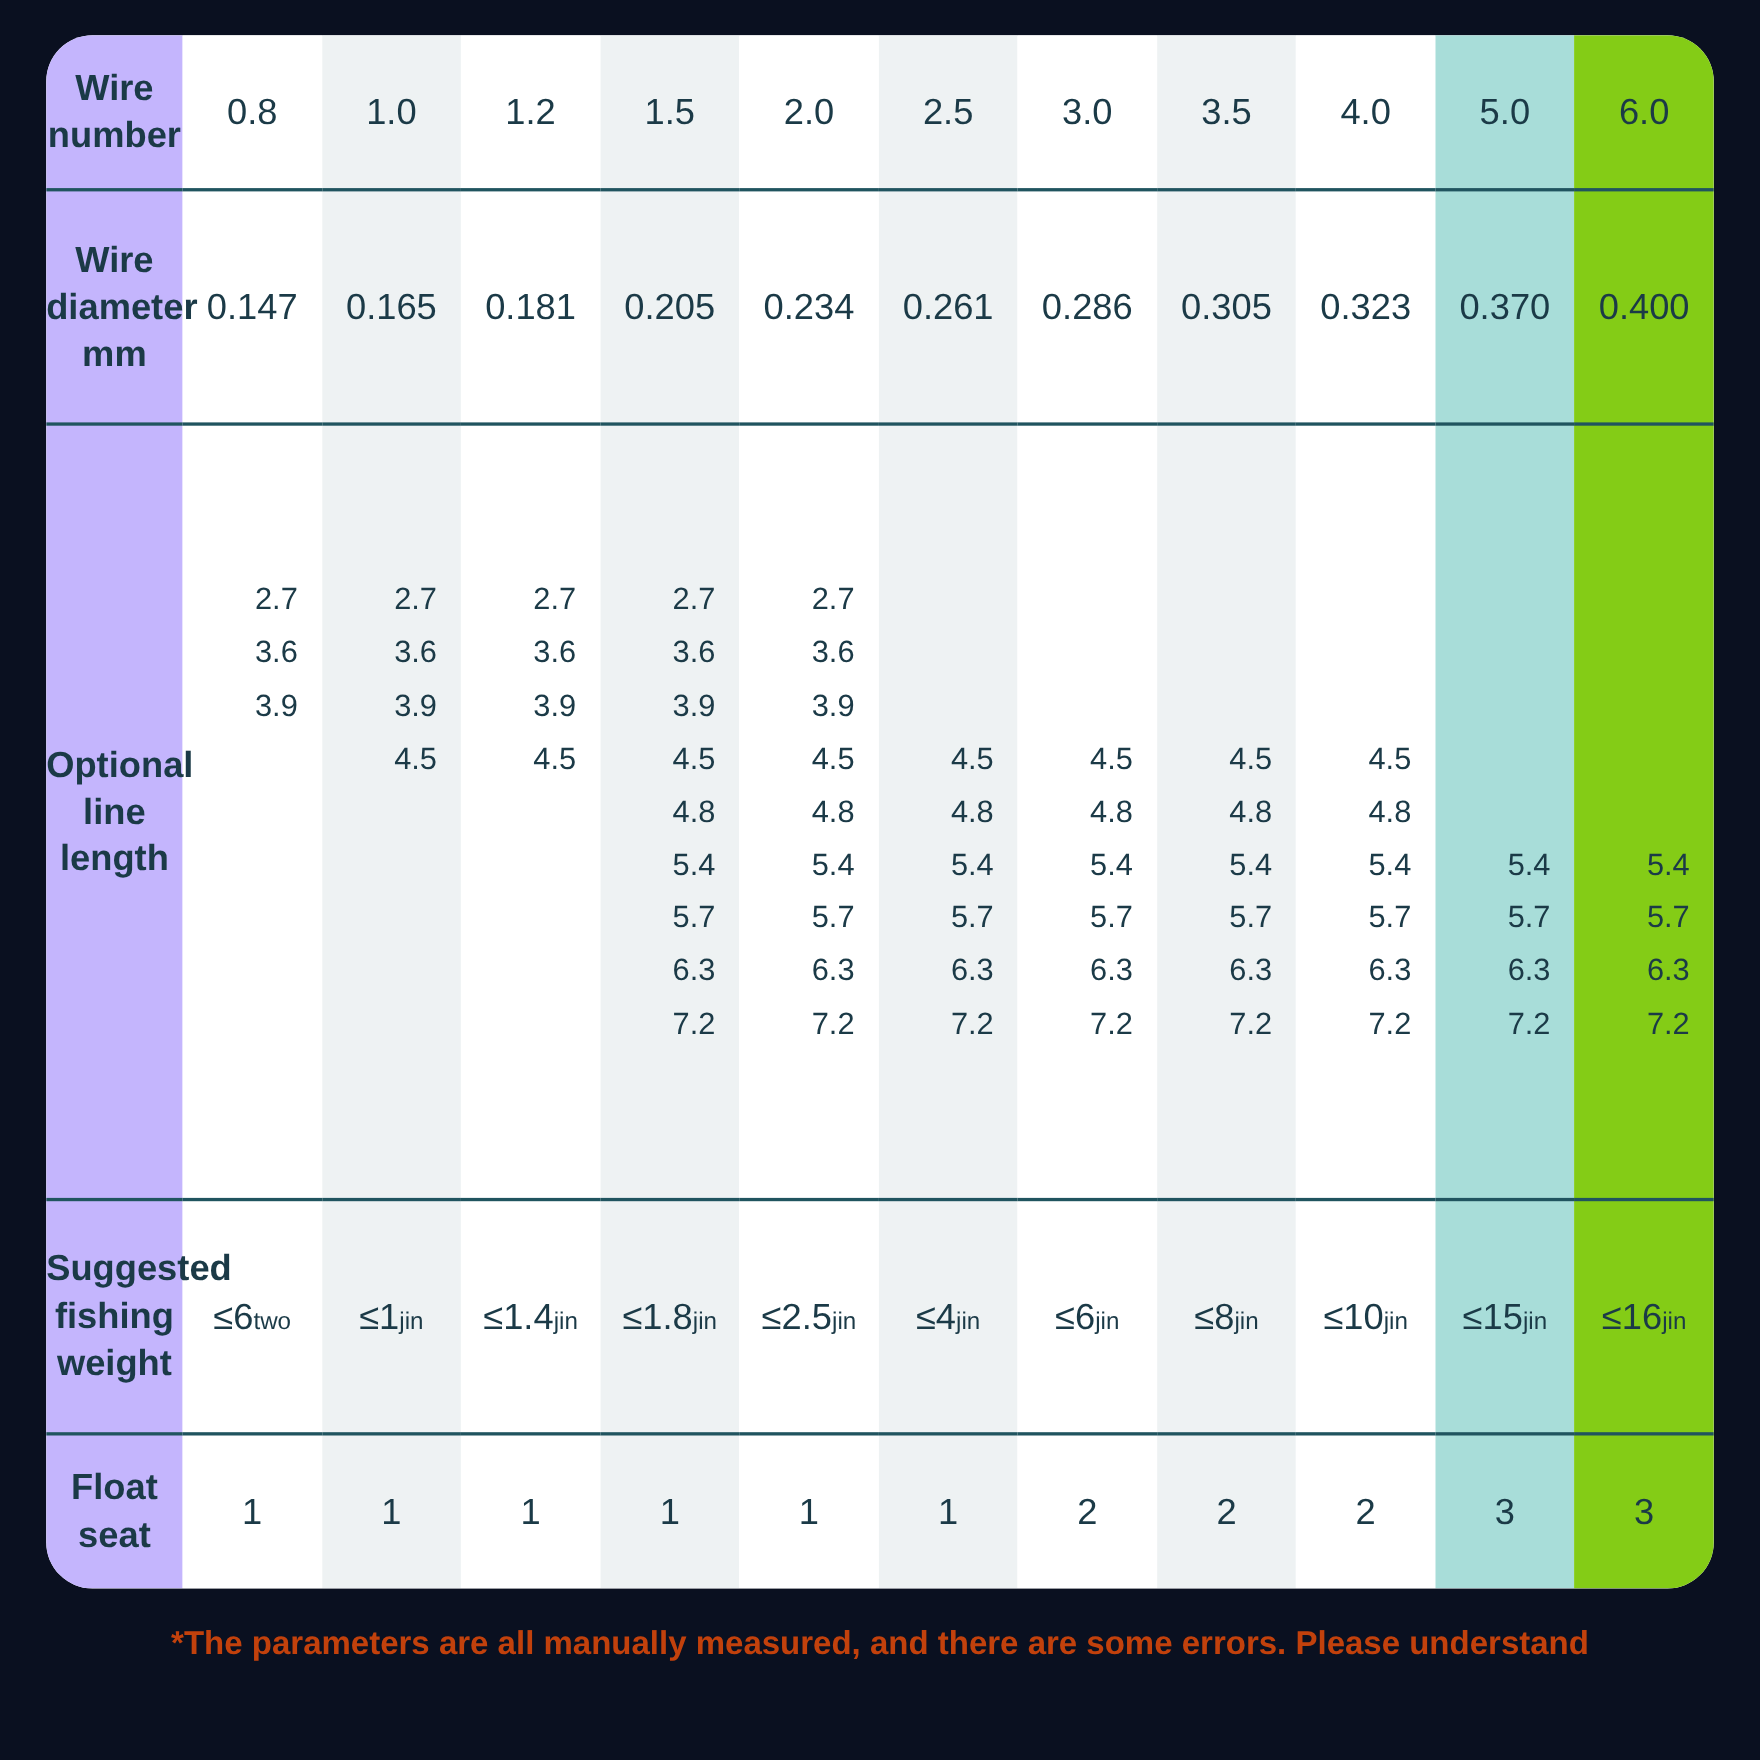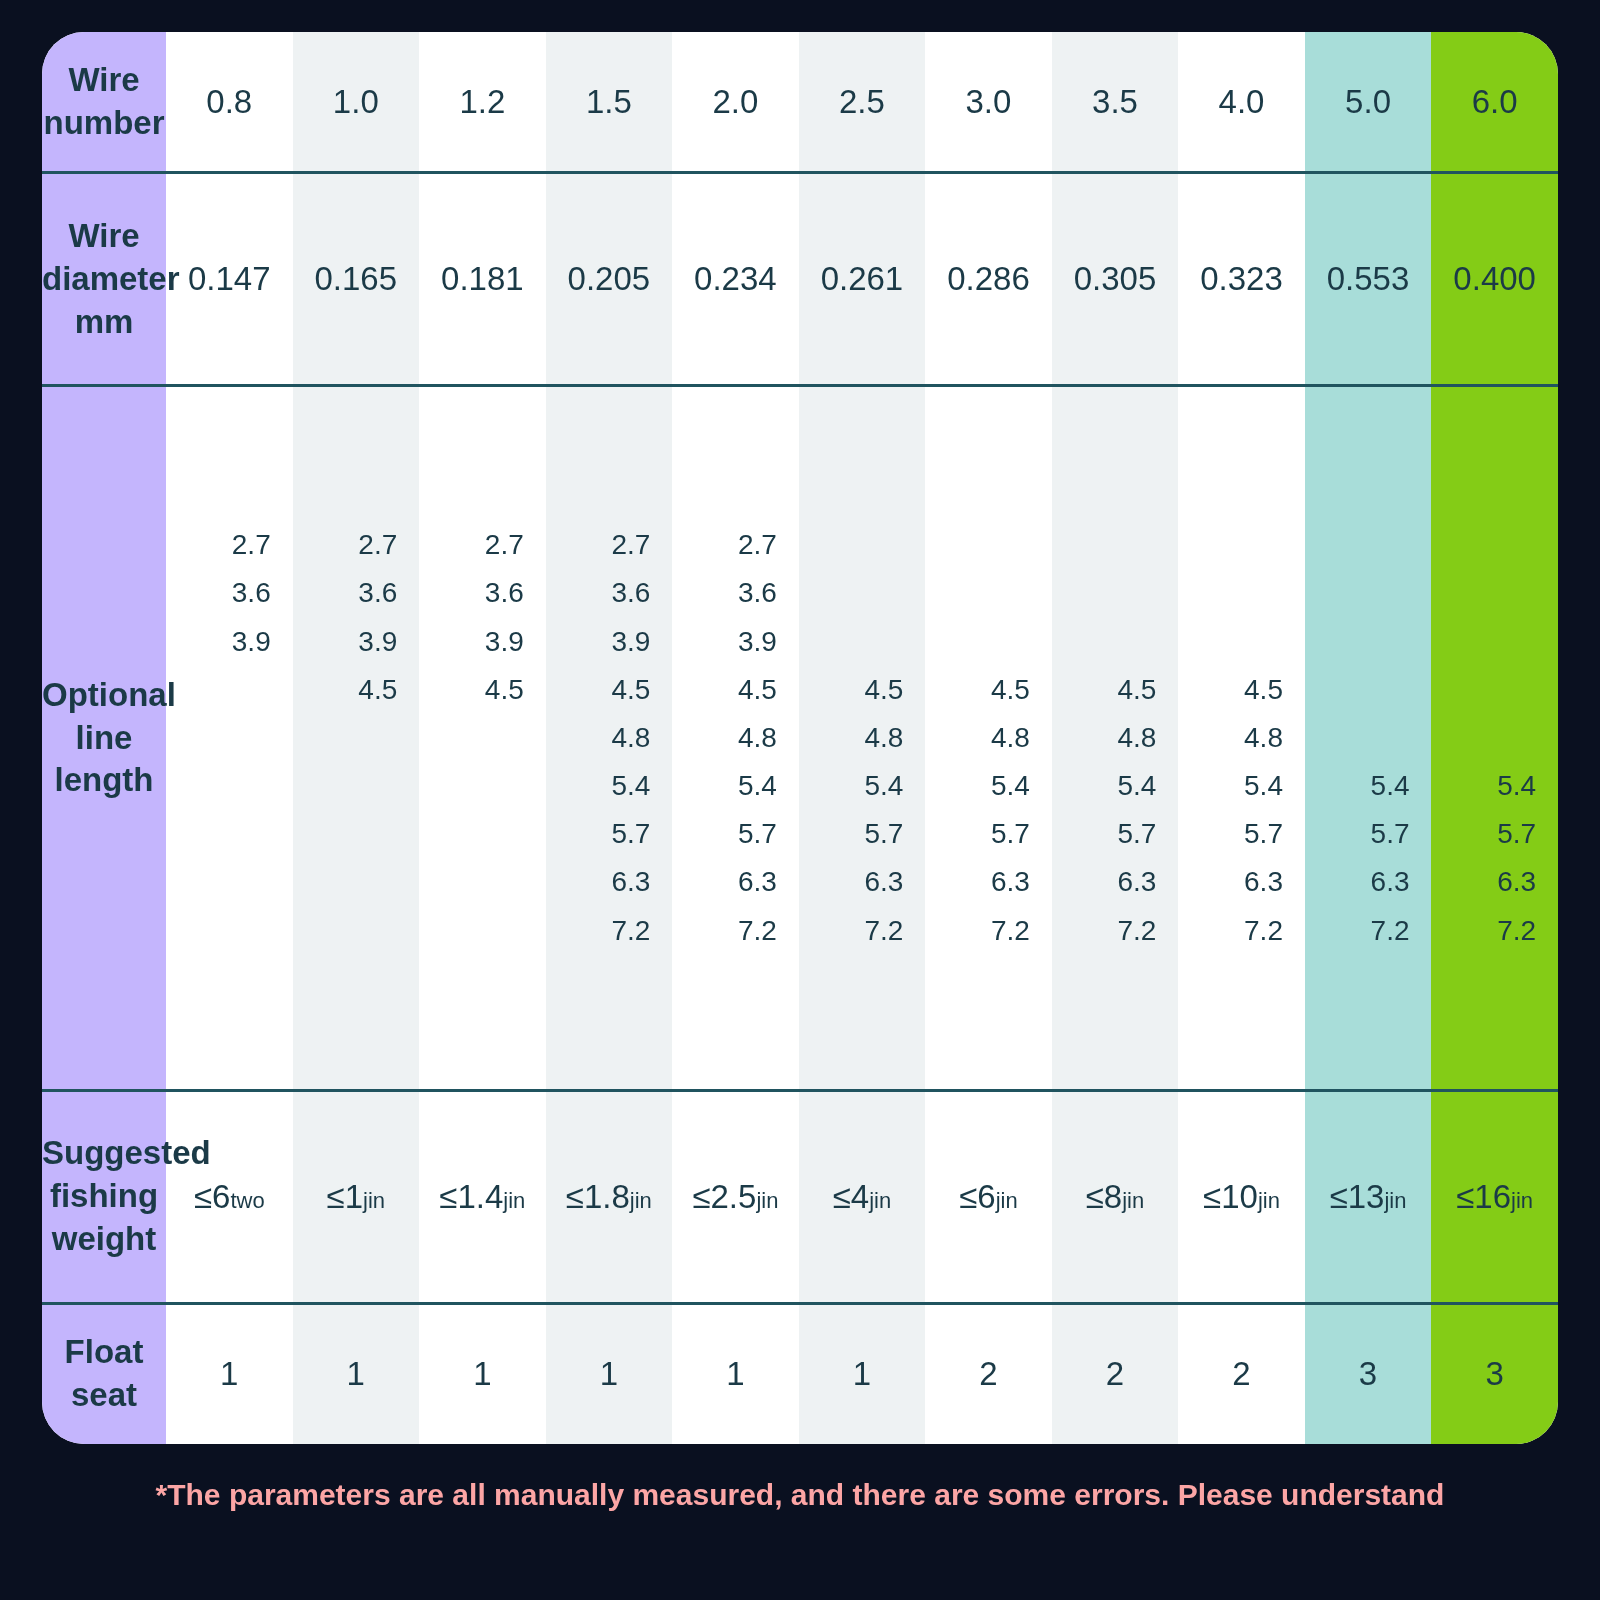--- a/index.html
+++ b/index.html
@@ -61,21 +61,21 @@
   .small-unit { font-size: 22px; }
   .sub-word { font-size: 21px; }
   .weight-cell { font-size: 29px; white-space: nowrap; }
 
   #footnote {
     position: absolute;
     left: 0;
     top: 1478px;
     width: 1600px;
     text-align: center;
-    color: #fca5a5;
+    color: #c2410c;
     font-size: 30px;
     font-weight: bold;
     font-family: "Liberation Sans", sans-serif;
   }
 </style>
 </head>
 <body>
 
 <div id="page">
 
@@ -102,21 +102,21 @@
           <td class="label">Wire diameter mm</td>
           <td class="col-even">0.147</td>
           <td class="col-odd">0.165</td>
           <td class="col-even">0.181</td>
           <td class="col-odd">0.205</td>
           <td class="col-even">0.234</td>
           <td class="col-odd">0.261</td>
           <td class="col-even">0.286</td>
           <td class="col-odd">0.305</td>
           <td class="col-even">0.323</td>
-          <td class="hl">0.553</td>
+          <td class="hl">0.370</td>
           <td class="hl2">0.400</td>
         </tr>
 
         <tr>
           <td class="label">Optional line length</td>
           <td class="col-even">
               <div class="stack">
                 <div>2.7</div>
                 <div>3.6</div>
                 <div>3.9</div>
@@ -264,21 +264,21 @@
           <td class="label">Suggested fishing weight</td>
           <td class="col-even weight-cell"><span>≤6</span><span class="small-unit">two</span></td>
           <td class="col-odd weight-cell"><span>≤1</span><span class="small-unit">jin</span></td>
           <td class="col-even weight-cell"><span>≤1.4</span><span class="small-unit">jin</span></td>
           <td class="col-odd weight-cell"><span>≤1.8</span><span class="small-unit">jin</span></td>
           <td class="col-even weight-cell"><span>≤2.5</span><span class="small-unit">jin</span></td>
           <td class="col-odd weight-cell"><span>≤4</span><span class="small-unit">jin</span></td>
           <td class="col-even weight-cell"><span>≤6</span><span class="small-unit">jin</span></td>
           <td class="col-odd weight-cell"><span>≤8</span><span class="small-unit">jin</span></td>
           <td class="col-even weight-cell"><span>≤10</span><span class="small-unit">jin</span></td>
-          <td class="hl weight-cell"><span>≤13</span><span class="small-unit">jin</span></td>
+          <td class="hl weight-cell"><span>≤15</span><span class="small-unit">jin</span></td>
           <td class="hl2 weight-cell"><span>≤16</span><span class="small-unit">jin</span></td>
         </tr>
 
 
 
 
         <tr class="last-row">
           <td class="label">Float seat</td>
           <td class="col-even">1</td>
           <td class="col-odd">1</td>

